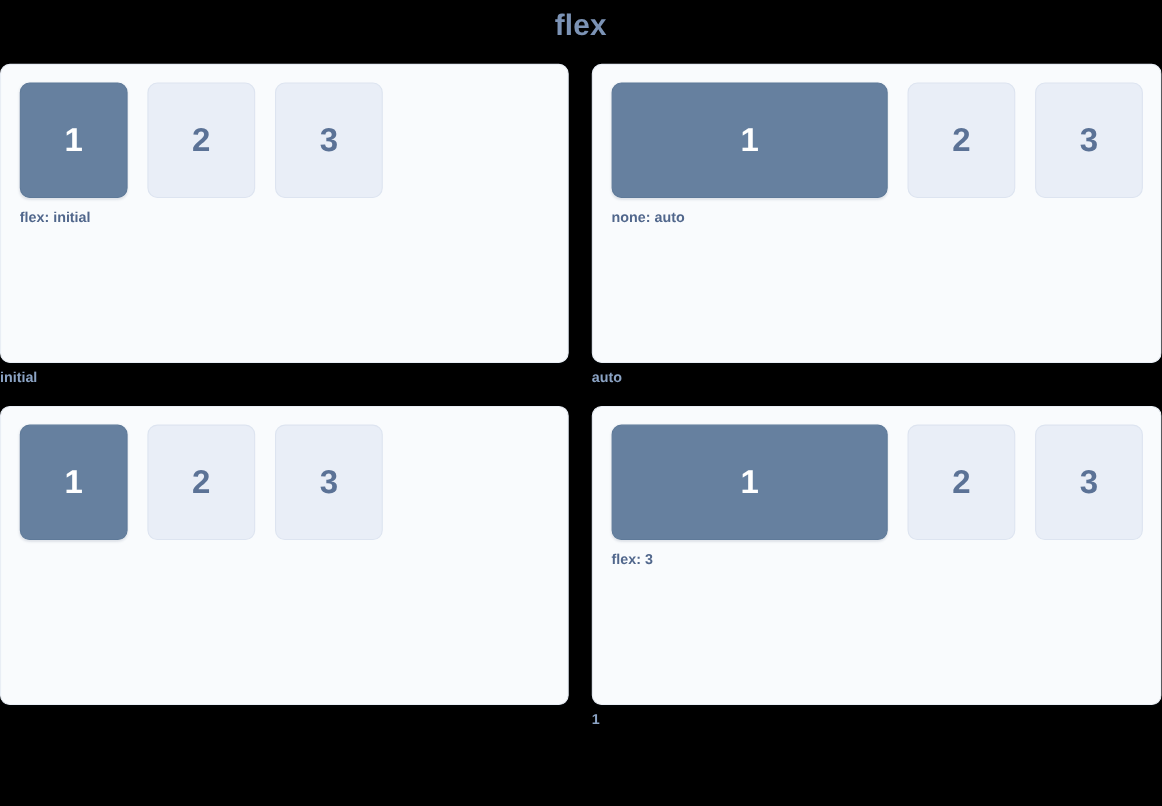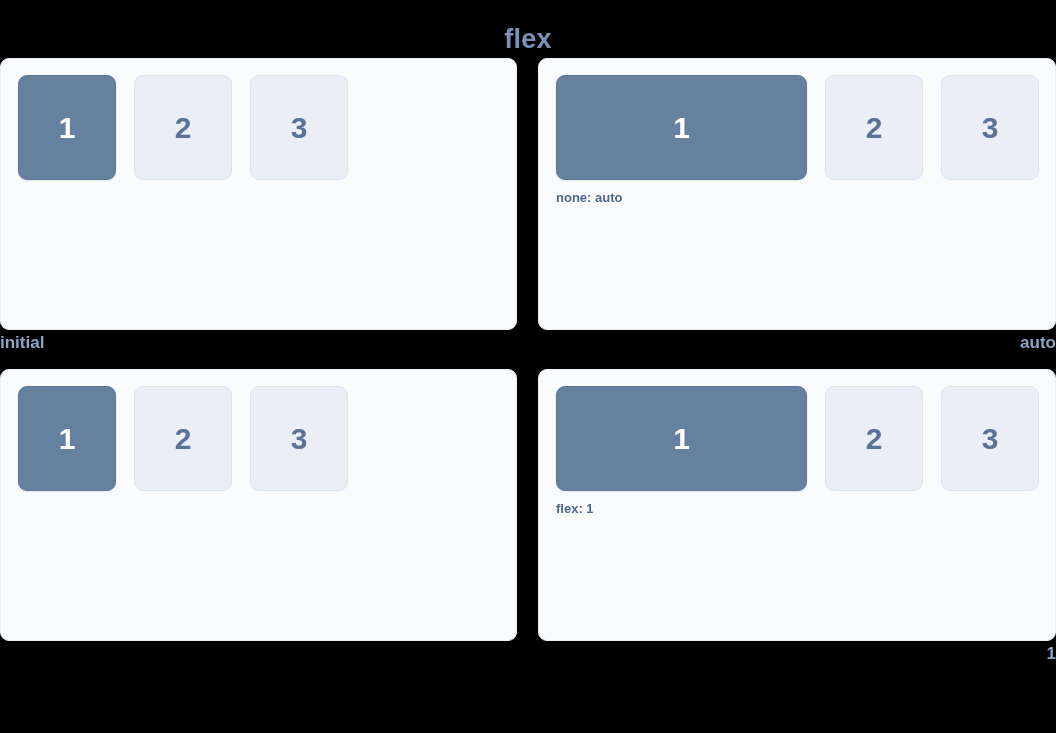--- a/index.html
+++ b/index.html
@@ -15,21 +15,21 @@
     overflow: hidden;
     position: relative;
   }
 
   .page-title {
     text-align: center;
     color: #7c93b5;
     font-size: 27px;
     font-weight: bold;
     letter-spacing: 0.2px;
-    margin: 16px;
+    margin: 0;
     padding-top: 5px;
     height: 42px;
     line-height: 36px;
   }
 
   .grid {
     position: absolute;
     top: 58px;
     left: 0;
     width: 1056px;
@@ -104,42 +104,43 @@
   .caption {
     margin-top: 10px;
     color: #51678c;
     font-size: 13px;
     font-weight: bold;
     line-height: 16px;
   }
 
   .demo-label {
     color: #8ba3c4;
-    font-size: 17px;
+    font-size: 13px;
     font-weight: bold;
     line-height: 20px;
     margin-top: 3px;
     margin-left: 0px;
   }
-  .demo.right .demo-label { margin-left: 0px; text-align: right; }
+  .demo.right .demo-label { margin-left: 0px; }
 </style>
 </head>
 <body>
 
 <h1 class="page-title">flex</h1>
 
 <div class="grid">
 
   <div class="demo left">
     <div class="card fx-initial">
       <div class="flex-row">
         <div class="box primary">1</div>
         <div class="box plain">2</div>
         <div class="box plain">3</div>
       </div>
+      <div class="caption">flex: initial</div>
     </div>
     <div class="demo-label">initial</div>
   </div>
 
   <div class="demo right">
     <div class="card fx-auto">
       <div class="flex-row">
         <div class="box primary">1</div>
         <div class="box plain">2</div>
         <div class="box plain">3</div>
@@ -159,18 +160,18 @@
     </div>
   </div>
 
   <div class="demo right">
     <div class="card fx-one">
       <div class="flex-row">
         <div class="box primary">1</div>
         <div class="box plain">2</div>
         <div class="box plain">3</div>
       </div>
-      <div class="caption">flex: 1</div>
+      <div class="caption">flex: 3</div>
     </div>
     <div class="demo-label">1</div>
   </div>
 
 </div>
 
 </body></html>

